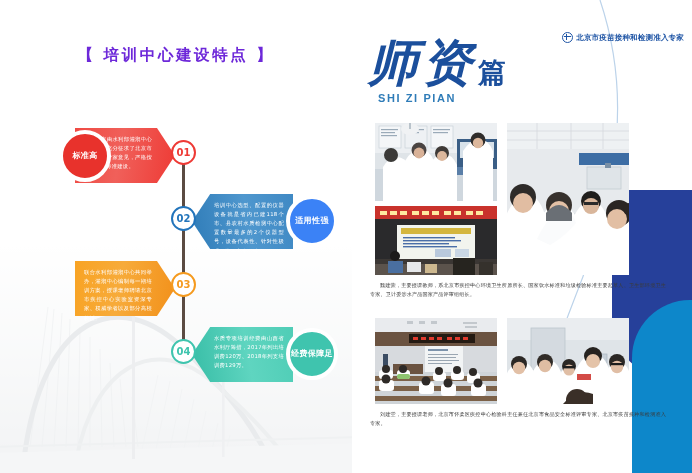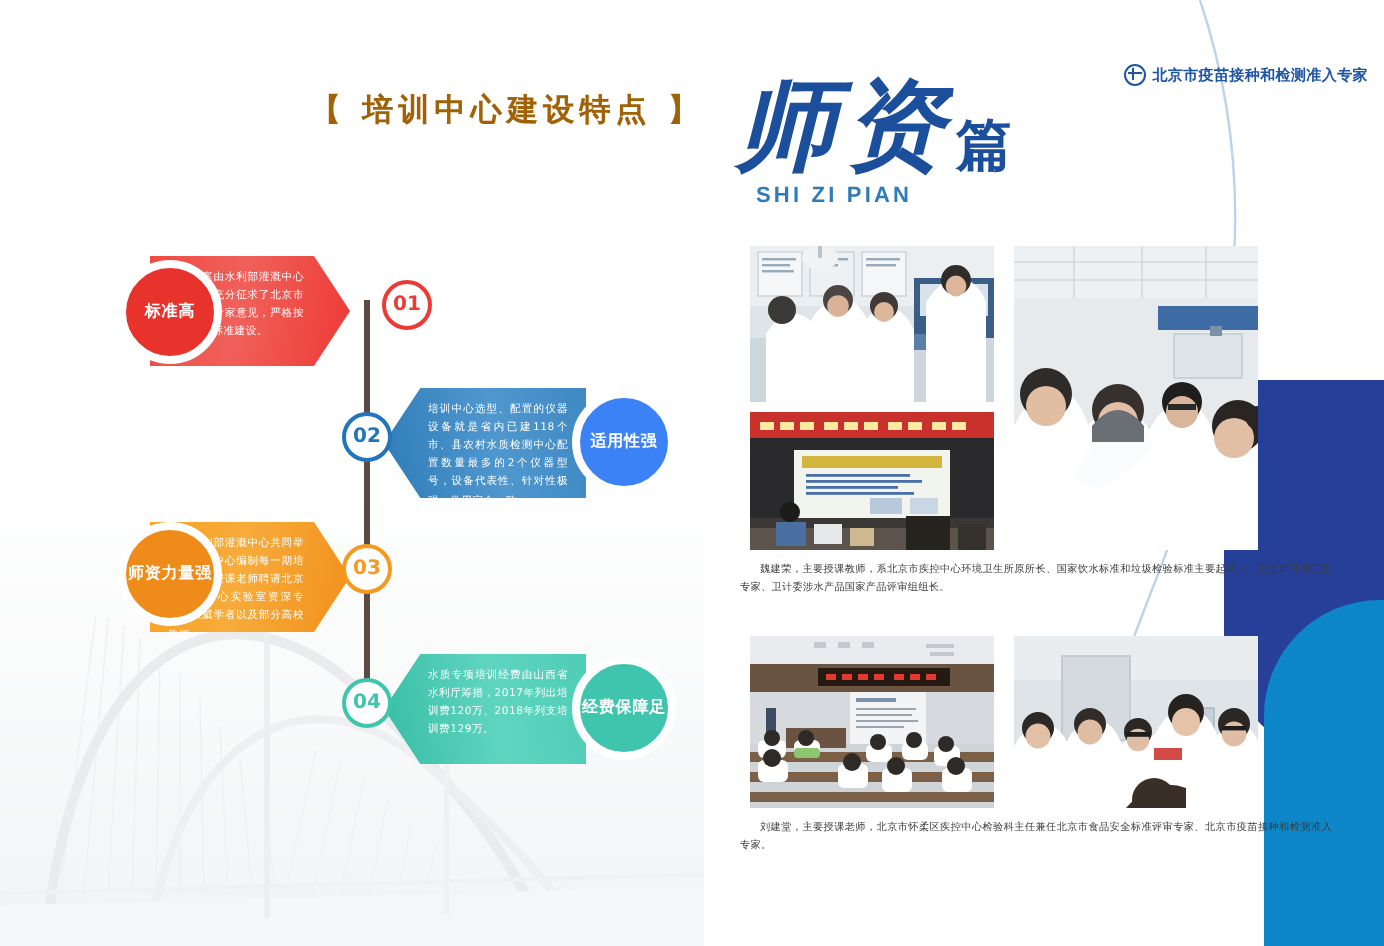--- a/index.html
+++ b/index.html
@@ -10,36 +10,36 @@
   }
   .page{position:absolute;inset:0;width:692px;height:473px;overflow:hidden;}
 
   
   .left-panel{position:absolute;left:0;top:0;width:352px;height:473px;overflow:hidden;background:#fff;}
 
   
   .bridge{position:absolute;left:-10px;bottom:-4px;width:372px;height:230px;opacity:.30;}
 
   .left-title{
-    position:absolute;left:0;top:45px;width:352px;text-align:right;
-    color:#a16207;font-size:15.5px;font-weight:bold;letter-spacing:2.6px;
+    position:absolute;left:0;top:45px;width:352px;text-align:center;
+    color:#6d28d9;font-size:15.5px;font-weight:bold;letter-spacing:2.6px;
     white-space:nowrap;
   }
 
   
   .spine{position:absolute;left:182px;top:150px;width:3px;height:208px;background:#5b4b42;}
 
   .num-badge{
     position:absolute;width:25px;height:25px;border-radius:50%;
     background:#fff;border:2.4px solid #ccc;box-sizing:border-box;
     display:flex;align-items:center;justify-content:center;
     font-size:10px;font-weight:bold;font-family:"DejaVu Sans",sans-serif;
     z-index:6;
   }
-  #badge01{left:171px;top:140px;border-color:#ee3a35;color:#ee3a35;margin-left:20px;}
+  #badge01{left:171px;top:140px;border-color:#ee3a35;color:#ee3a35;}
   #badge02{left:171px;top:206px;border-color:#2274bb;color:#2274bb;}
   #badge03{left:171px;top:272px;border-color:#f59a1e;color:#f59a1e;}
   #badge04{left:171px;top:339px;border-color:#3fc4ae;color:#3fc4ae;}
 
   
   .banner{position:absolute;z-index:3;}
   .banner .body{
     position:absolute;top:0;left:0;height:100%;width:100%;
     box-sizing:border-box;
   }
@@ -216,21 +216,20 @@
     <div class="banner" id="banner2">
       <div class="body"></div>
       <div class="banner-text">培训中心选型、配置的仪器设备就是省内已建118个市、县农村水质检测中心配置数量最多的2个仪器型号，设备代表性、针对性极强，学用完全一致。</div>
     </div>
     <div class="circle-tag" id="tag2">适用性强</div>
 
     <div class="banner" id="banner3">
       <div class="body"></div>
       <div class="banner-text">联合水利部灌溉中心共同举办，灌溉中心编制每一期培训方案，授课老师聘请北京市疾控中心实验室资深专家、权威学者以及部分高校教授。</div>
     </div>
-    <div class="circle-tag" id="tag3">师资力量强</div>
 
     <div class="banner" id="banner4">
       <div class="body"></div>
       <div class="banner-text">水质专项培训经费由山西省水利厅筹措，2017年列出培训费120万、2018年列支培训费129万。</div>
     </div>
     <div class="circle-tag" id="tag4">经费保障足</div>
   </div>
 
   <div class="right-panel">
 

